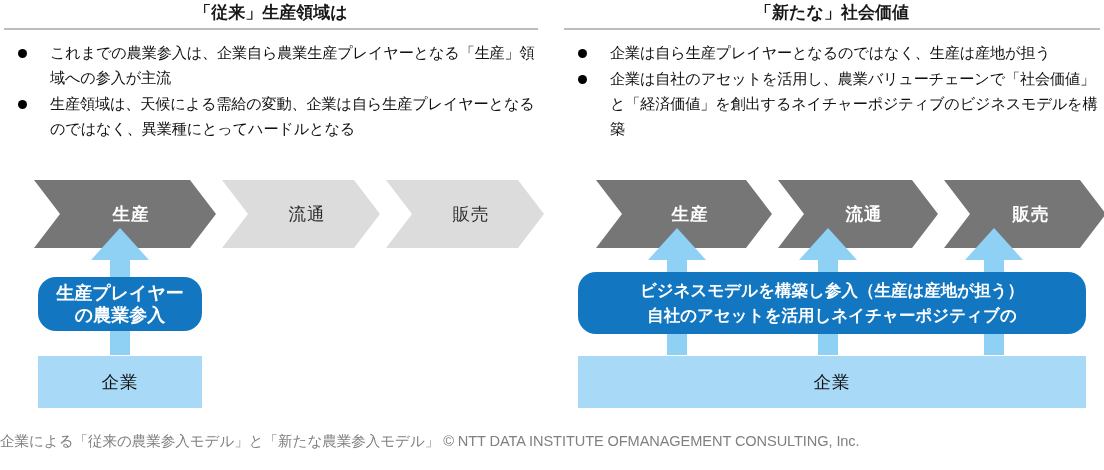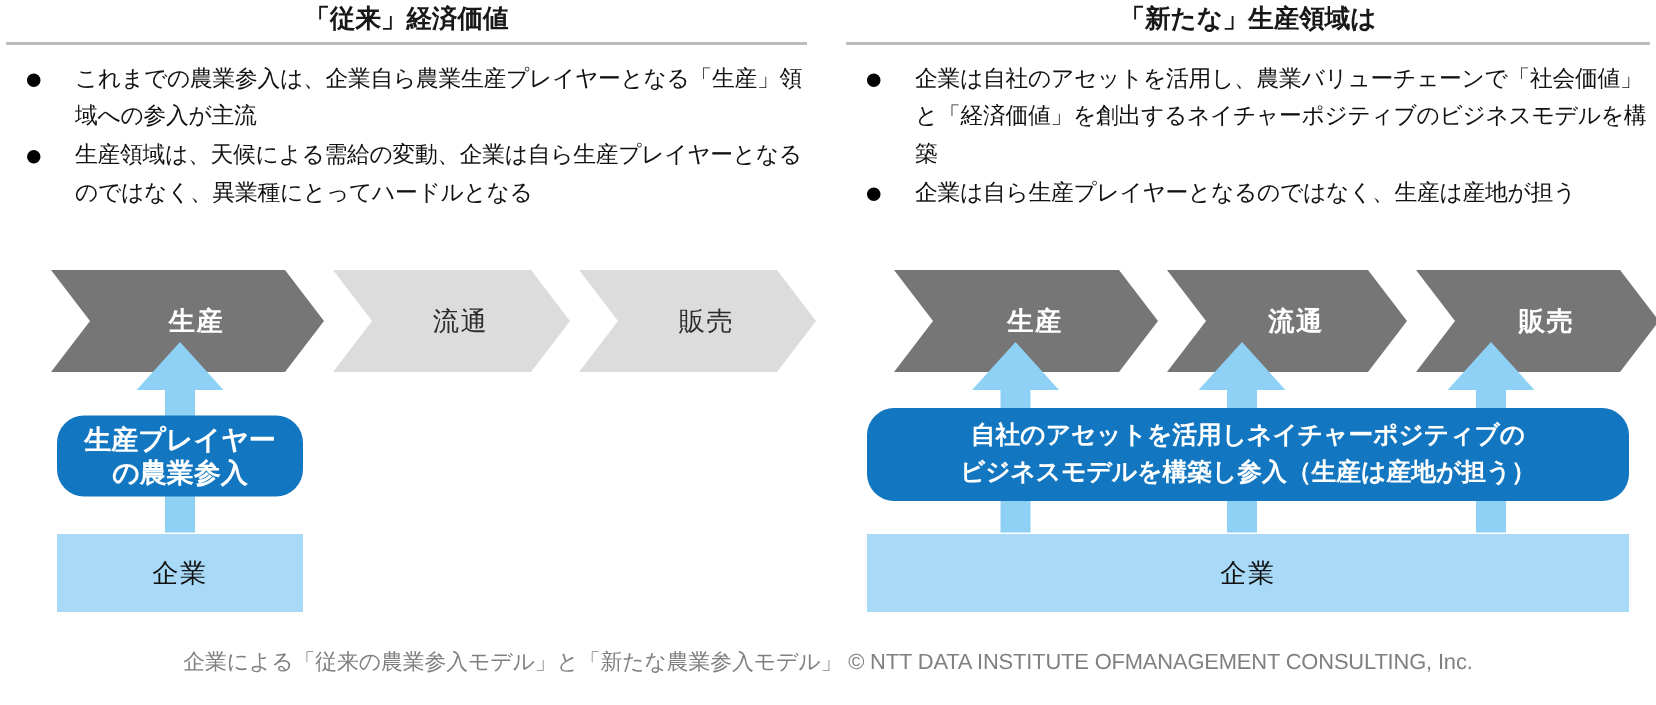--- a/index.html
+++ b/index.html
@@ -135,35 +135,35 @@
     letter-spacing: 1px;
     z-index: 3;
   }
 
   
   .caption {
     position: absolute;
     left: 0;
     top: 432px;
     width: 1104px;
-    text-align: center;
+    text-align: left;
     font-size: 14.6px;
     color: #808080;
     letter-spacing: -0.1px;
     white-space: nowrap;
   }
 </style>
 </head>
 <body>
 
 <div id="root">
 
   <div class="panel left">
 
-    <div class="panel-title">「従来」経済価値</div>
+    <div class="panel-title">「従来」生産領域は</div>
     <div class="panel-rule" style="background: rgb(188, 188, 188);"></div>
 
     <ul class="bullets">
       <li class="bullet">これまでの農業参入は、企業自ら農業生産プレイヤーとなる「生産」領域への参入が主流</li>
       <li class="bullet">生産領域は、天候による需給の変動、企業は自ら生産プレイヤーとなるのではなく、異業種にとってハードルとなる</li>
     </ul>
 
     <div class="chev-row" style="left:30px; top:180px; width:500px;">
       <div class="chev dark" style="left: 0px; width: 182px; background: rgb(118, 118, 118);">
         <span class="chev-label">生産</span>
@@ -184,26 +184,26 @@
       <span>の農業参入</span>
     </div>
 
     <div class="company" style="left: 34px; top: 356px; width: 164px; height: 52px; background: rgb(168, 218, 248);">
       <span>企業</span>
     </div>
   </div>
 
   <div class="panel right">
 
-    <div class="panel-title">「新たな」生産領域は</div>
+    <div class="panel-title">「新たな」社会価値</div>
     <div class="panel-rule" style="background: rgb(188, 188, 188);"></div>
 
     <ul class="bullets">
+      <li class="bullet">企業は自ら生産プレイヤーとなるのではなく、生産は産地が担う</li>
       <li class="bullet">企業は自社のアセットを活用し、農業バリューチェーンで「社会価値」と「経済価値」を創出するネイチャーポジティブのビジネスモデルを構築</li>
-      <li class="bullet">企業は自ら生産プレイヤーとなるのではなく、生産は産地が担う</li>
     </ul>
 
     <div class="chev-row" style="left:32px; top:180px; width:500px;">
       <div class="chev dark" style="left: 0px; width: 176px; background: rgb(118, 118, 118);">
         <span class="chev-label">生産</span>
       </div>
       <div class="chev dark" style="left: 182px; width: 160px; background: rgb(118, 118, 118);">
         <span class="chev-label">流通</span>
       </div>
       <div class="chev dark" style="left: 348px; width: 162px; background: rgb(118, 118, 118);">
@@ -214,22 +214,22 @@
     <div class="up-arrow" style="left: 103px; top: 255px; width: 20px; height: 100px; background: rgb(143, 208, 245);"></div>
     <div class="arrow-head" style="left: 84px; top: 228px; width: 58px; height: 32px; background: rgb(143, 208, 245);"></div>
 
     <div class="up-arrow" style="left: 254px; top: 255px; width: 20px; height: 100px; background: rgb(143, 208, 245);"></div>
     <div class="arrow-head" style="left: 235px; top: 228px; width: 58px; height: 32px; background: rgb(143, 208, 245);"></div>
 
     <div class="up-arrow" style="left: 420px; top: 255px; width: 20px; height: 100px; background: rgb(143, 208, 245);"></div>
     <div class="arrow-head" style="left: 401px; top: 228px; width: 58px; height: 32px; background: rgb(143, 208, 245);"></div>
 
     <div class="pill wide" style="left: 14px; top: 272px; width: 508px; height: 62px; background: rgb(18, 119, 192);">
+      <span>ビジネスモデルを構築し参入（生産は産地が担う）</span>
       <span>自社のアセットを活用しネイチャーポジティブの</span>
-      <span>ビジネスモデルを構築し参入（生産は産地が担う）</span>
     </div>
 
     <div class="company" style="left: 14px; top: 356px; width: 508px; height: 52px; background: rgb(168, 218, 248);">
       <span>企業</span>
     </div>
   </div>
 
   <div class="caption" style="color: rgb(128, 128, 128);">企業による「従来の農業参入モデル」と「新たな農業参入モデル」 © NTT DATA INSTITUTE OFMANAGEMENT CONSULTING, Inc.</div>
 
 </div>

